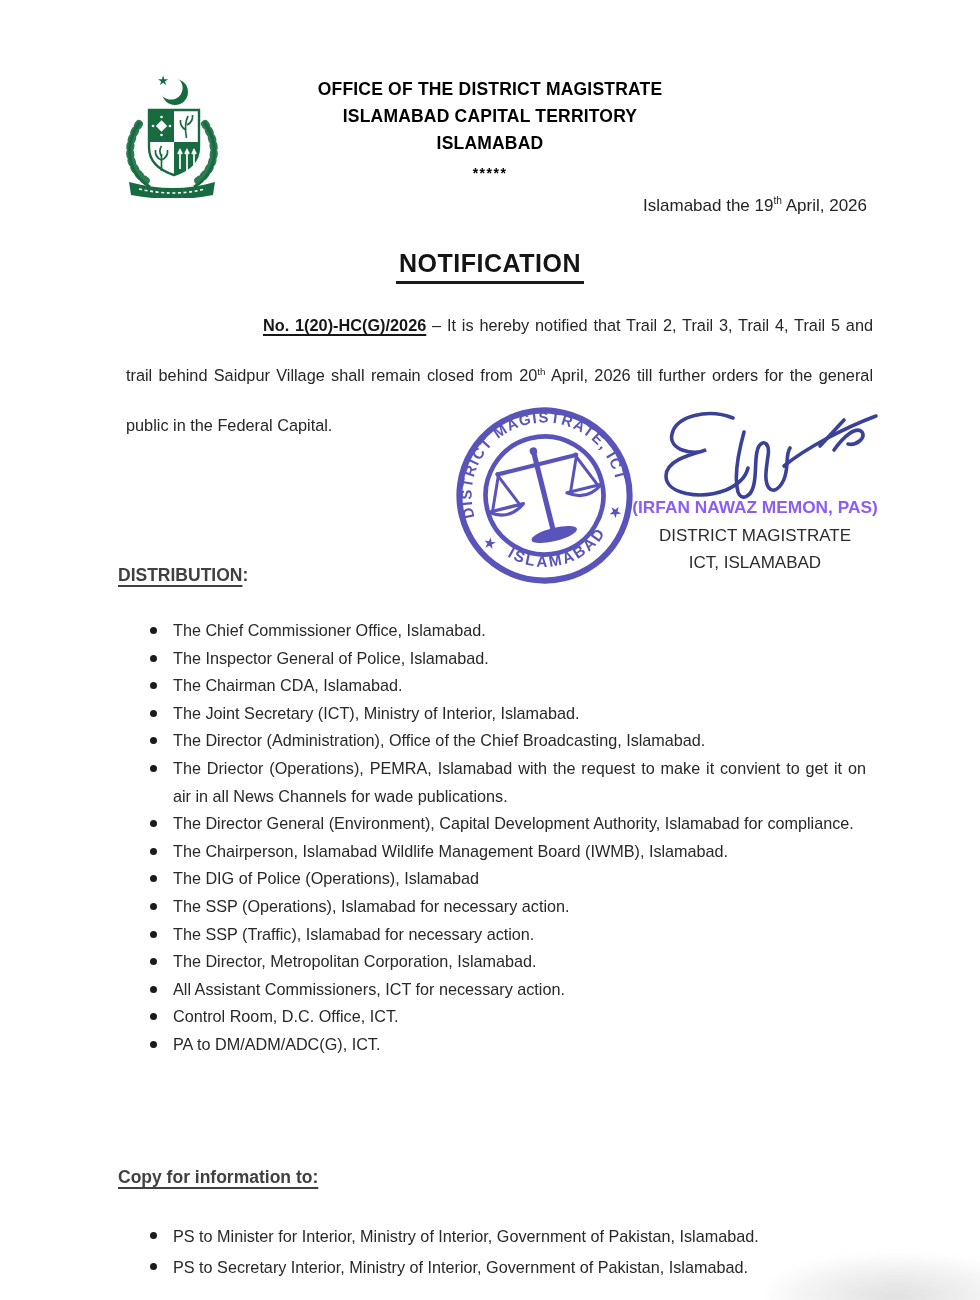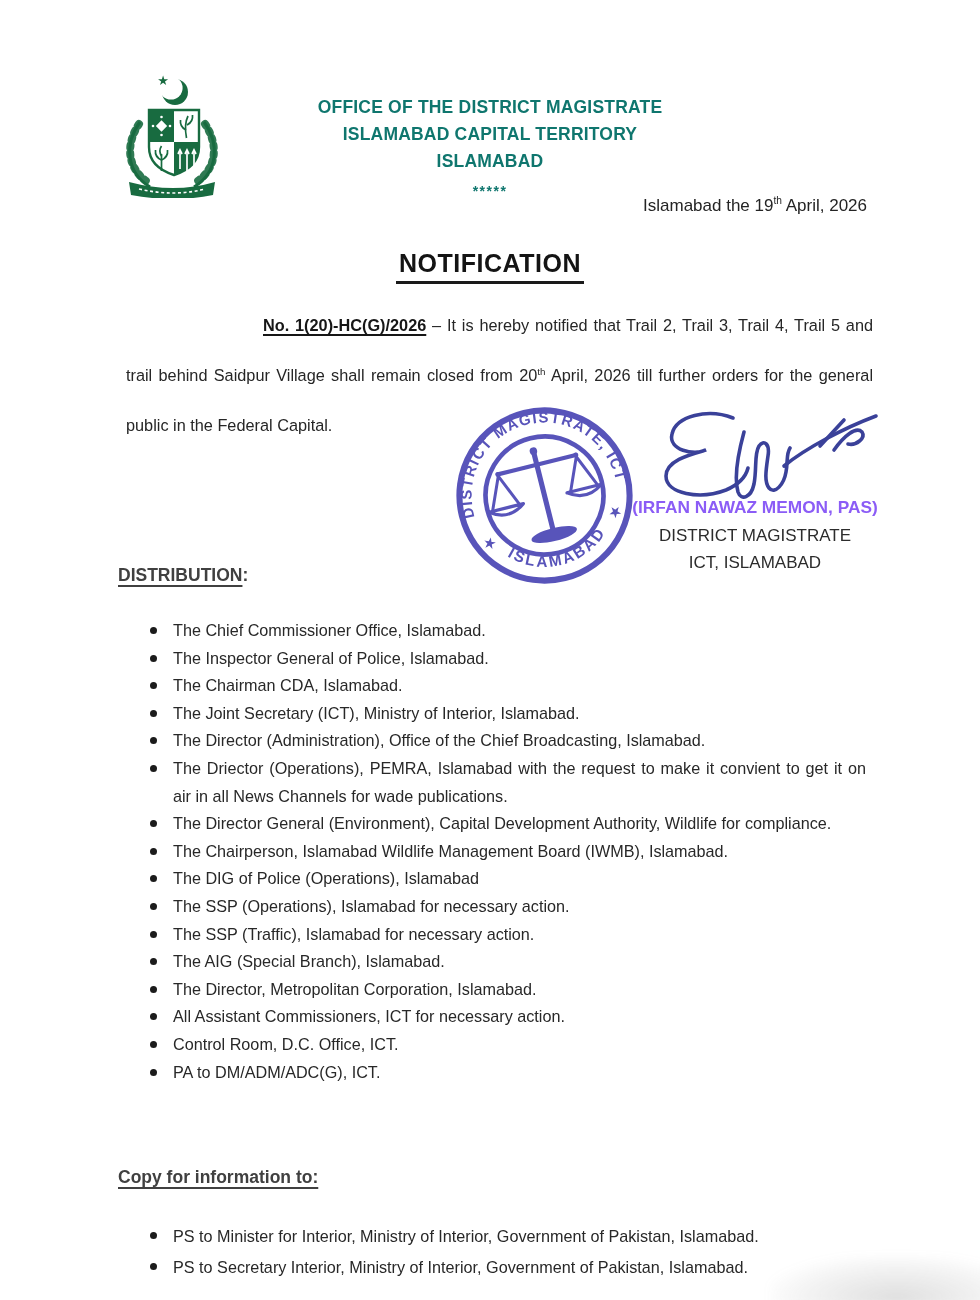--- a/index.html
+++ b/index.html
@@ -2,22 +2,22 @@
 <html><head>
 <meta charset="utf-8">
 <style>
   html,body{margin:0;padding:0;background:#ffffff;}
   .page{
     position:relative;width:980px;height:1300px;background:#ffffff;
     font-family:"Liberation Sans",sans-serif;color:#222;overflow:hidden;
   }
   
   .emblem{position:absolute;left:118px;top:70px;}
-  .header-center{position:absolute;top:94px;left:0;width:100%;text-align:center;
-    font-weight:bold;font-size:17.5px;line-height:27px;color:#0f766e;letter-spacing:.2px;}
+  .header-center{position:absolute;top:76px;left:0;width:100%;text-align:center;
+    font-weight:bold;font-size:17.5px;line-height:27px;color:#000000;letter-spacing:.2px;}
   .stars{font-size:14px;letter-spacing:1.5px;margin-top:3px;}
   .date-line{position:absolute;top:196px;right:113px;font-size:17px;color:#242424;}
   sup{font-size:.6em;vertical-align:super;line-height:0;}
   
   .title-wrap{position:absolute;top:249px;left:0;width:100%;text-align:center;}
   .title{display:inline-block;font-size:25px;font-weight:bold;letter-spacing:.5px;
     color:#141414;border-bottom:3px solid #1a1a1a;padding:0 3px 3px;}
   
   .para{position:absolute;left:126px;top:300px;width:747px;margin:0;
     font-size:16.3px;line-height:50px;text-align:justify;text-indent:137px;color:#262626;}
@@ -191,21 +191,21 @@
         <span class="li-text">The Director (Administration), Office of the Chief Broadcasting, Islamabad.</span>
       </div>
 
       <div class="li">
         <span class="bullet"></span>
         <span class="li-text">The Driector (Operations), PEMRA, Islamabad with the request to make it convient to get it on air in all News Channels for wade publications.</span>
       </div>
 
       <div class="li">
         <span class="bullet"></span>
-        <span class="li-text">The Director General (Environment), Capital Development Authority, Wildlife for compliance.</span>
+        <span class="li-text">The Director General (Environment), Capital Development Authority, Islamabad for compliance.</span>
       </div>
 
       <div class="li">
         <span class="bullet"></span>
         <span class="li-text">The Chairperson, Islamabad Wildlife Management Board (IWMB), Islamabad.</span>
       </div>
 
       <div class="li">
         <span class="bullet"></span>
         <span class="li-text">The DIG of Police (Operations), Islamabad</span>
@@ -214,24 +214,20 @@
       <div class="li">
         <span class="bullet"></span>
         <span class="li-text">The SSP (Operations), Islamabad for necessary action.</span>
       </div>
 
       <div class="li">
         <span class="bullet"></span>
         <span class="li-text">The SSP (Traffic), Islamabad for necessary action.</span>
       </div>
 
-      <div class="li">
-        <span class="bullet"></span>
-        <span class="li-text">The AIG (Special Branch), Islamabad.</span>
-      </div>
 
       <div class="li">
         <span class="bullet"></span>
         <span class="li-text">The Director, Metropolitan Corporation, Islamabad.</span>
       </div>
 
       <div class="li">
         <span class="bullet"></span>
         <span class="li-text">All Assistant Commissioners, ICT for necessary action.</span>
       </div>

